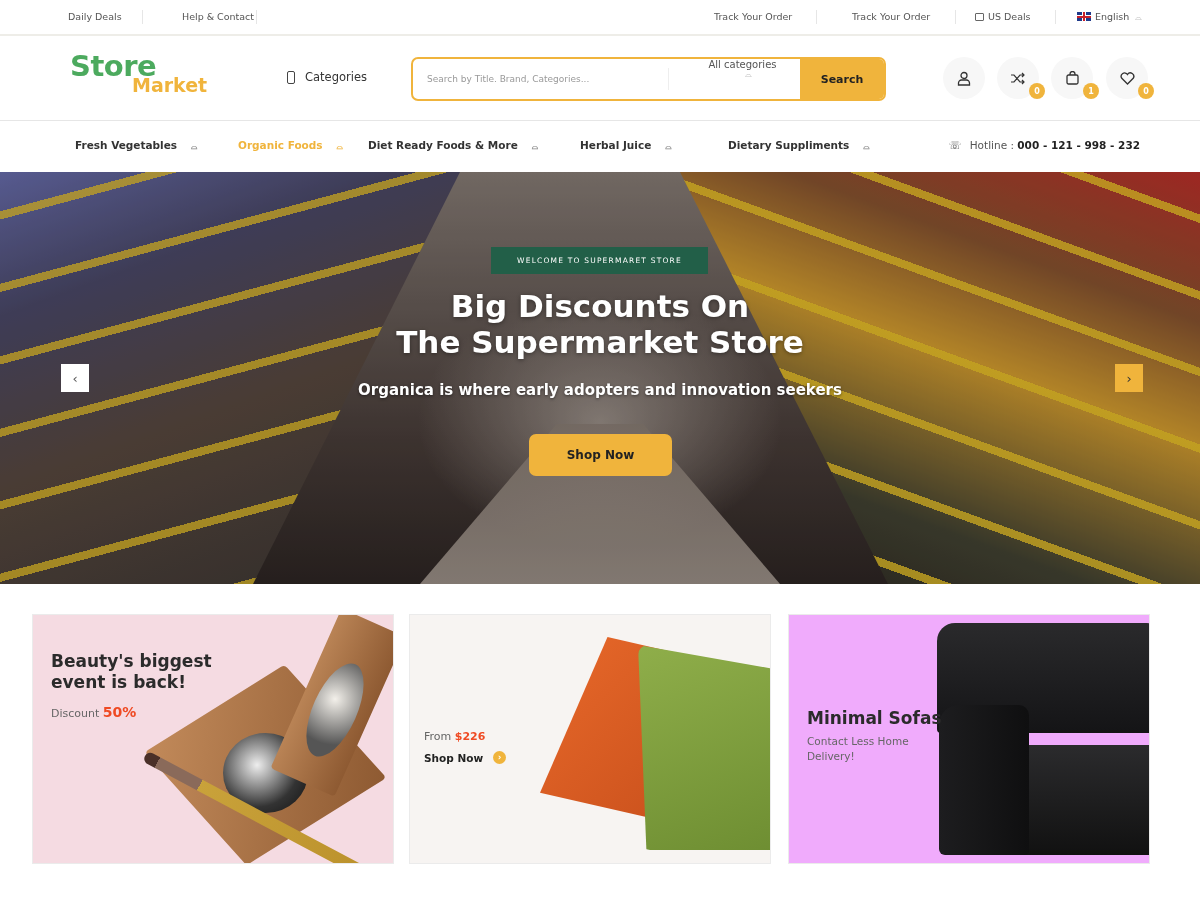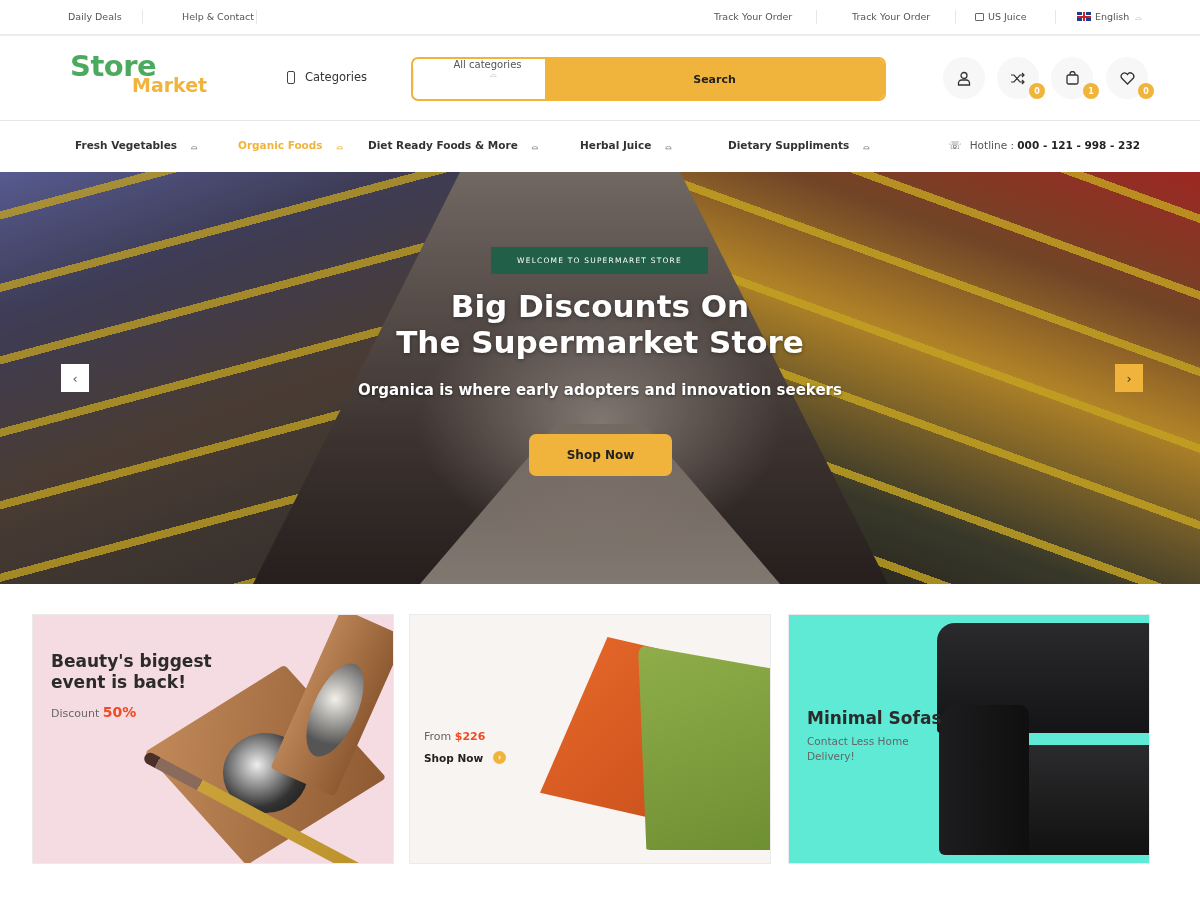--- a/index.html
+++ b/index.html
@@ -68,21 +68,21 @@
   .hero-sub { position: absolute; left: 0; width: 1200px; top: 209px; text-align: center; color: #fff; font-size: 15px; font-weight: bold; text-shadow: 0 1px 3px rgba(0,0,0,0.5); }
   .hero-btn { position: absolute; left: 529px; top: 262px; width: 143px; height: 42px; border-radius: 7px; background: #f0b43c; color: #222; font-size: 12px; font-weight: bold; display: flex; align-items: center; justify-content: center; cursor: pointer; }
   .arrow { position: absolute; top: 192px; width: 28px; height: 28px; display: flex; align-items: center; justify-content: center; font-size: 13px; color: #555; cursor: pointer; }
   .arrow.prev { left: 61px; background: #fff; }
   .arrow.next { left: 1115px; background: #f0b43c; color: #333; }
 
   
   .banner { position: absolute; top: 614px; width: 362px; height: 250px; border: 1px solid #ebebeb; overflow: hidden; }
   .b1 { left: 32px; background: #f5dbe2; }
   .b2 { left: 409px; background: #f7f4f2; }
-  .b3 { left: 788px; background: #5eead4; }
+  .b3 { left: 788px; background: #f0abfc; }
   .b-title { position: absolute; left: 18px; font-size: 17px; font-weight: bold; color: #2b2b2b; line-height: 21px; }
   .b-text { position: absolute; left: 18px; font-size: 11px; color: #666; line-height: 15px; }
   .b-text .hl { color: #ef4a23; font-weight: bold; }
   .b-link { position: absolute; left: 14px; font-size: 10.5px; font-weight: bold; color: #222; display: flex; align-items: center; gap: 10px; cursor: pointer; }
   .b-link .dot { width: 13px; height: 13px; border-radius: 50%; background: #f0b43c; color: #fff; font-size: 8px; display: flex; align-items: center; justify-content: center; }
 
   
   .mirror-base { position: absolute; left: 150px; top: 75px; width: 165px; height: 150px; background: linear-gradient(135deg, #c28a5a, #8e5a32); transform: rotate(-32deg) skewX(10deg); border-radius: 4px; }
   .mirror-hole { position: absolute; left: 190px; top: 118px; width: 85px; height: 80px; border-radius: 50%; background: radial-gradient(circle at 40% 40%, #eee, #333 60%, #111); }
   .mirror-top { position: absolute; left: 270px; top: 0px; width: 70px; height: 175px; background: linear-gradient(90deg, #b98355, #8e5a32); transform: rotate(24deg); border-radius: 4px; }
@@ -103,40 +103,41 @@
   <span class="tb-item" style="left:68px">Daily Deals</span>
   <span class="tb-sep" style="left:142px"></span>
   <span class="tb-item" style="left:182px">Help &amp; Contact</span>
   <span class="tb-sep" style="left:256px"></span>
 
   <span class="tb-item" style="left:714px">Track Your Order</span>
   <span class="tb-sep" style="left:816px"></span>
   <span class="tb-item" style="left:852px">Track Your Order</span>
   <span class="tb-sep" style="left:955px"></span>
   <span class="tb-item" style="left:975px">
-    <span style="display:inline-block;width:9px;height:8px;border:1px solid #666;border-radius:1px;margin-right:4px;vertical-align:-1px;"></span><span>US Juice</span>
+    <span style="display:inline-block;width:9px;height:8px;border:1px solid #666;border-radius:1px;margin-right:4px;vertical-align:-1px;"></span><span>US Deals</span>
   </span>
   <span class="tb-sep" style="left:1055px"></span>
   <span class="tb-item" style="left:1077px">
     <span class="flag"></span><span>English</span><span class="tiny-chev">⌓</span>
   </span>
 </div>
 
 <div class="header">
   <div class="logo">
     <span class="l1">Store</span>
     <span class="l2">Market</span>
   </div>
 
   <div class="cat-btn">
     <span class="phone-ic"></span>
     <span>Categories</span>
   </div>
 
   <div class="search">
+    <input type="text" placeholder="Search by Title. Brand, Categories..." style="">
     <span class="divider"></span>
     <div class="sel">
       <span>All categories</span>
       <span class="tiny-chev" style="margin-left:12px">⌓</span>
     </div>
     <div class="btn">Search</div>
   </div>
 
   <div class="icon-circle" style="left:943px">
     <svg width="14" height="15" viewBox="0 0 14 15">

